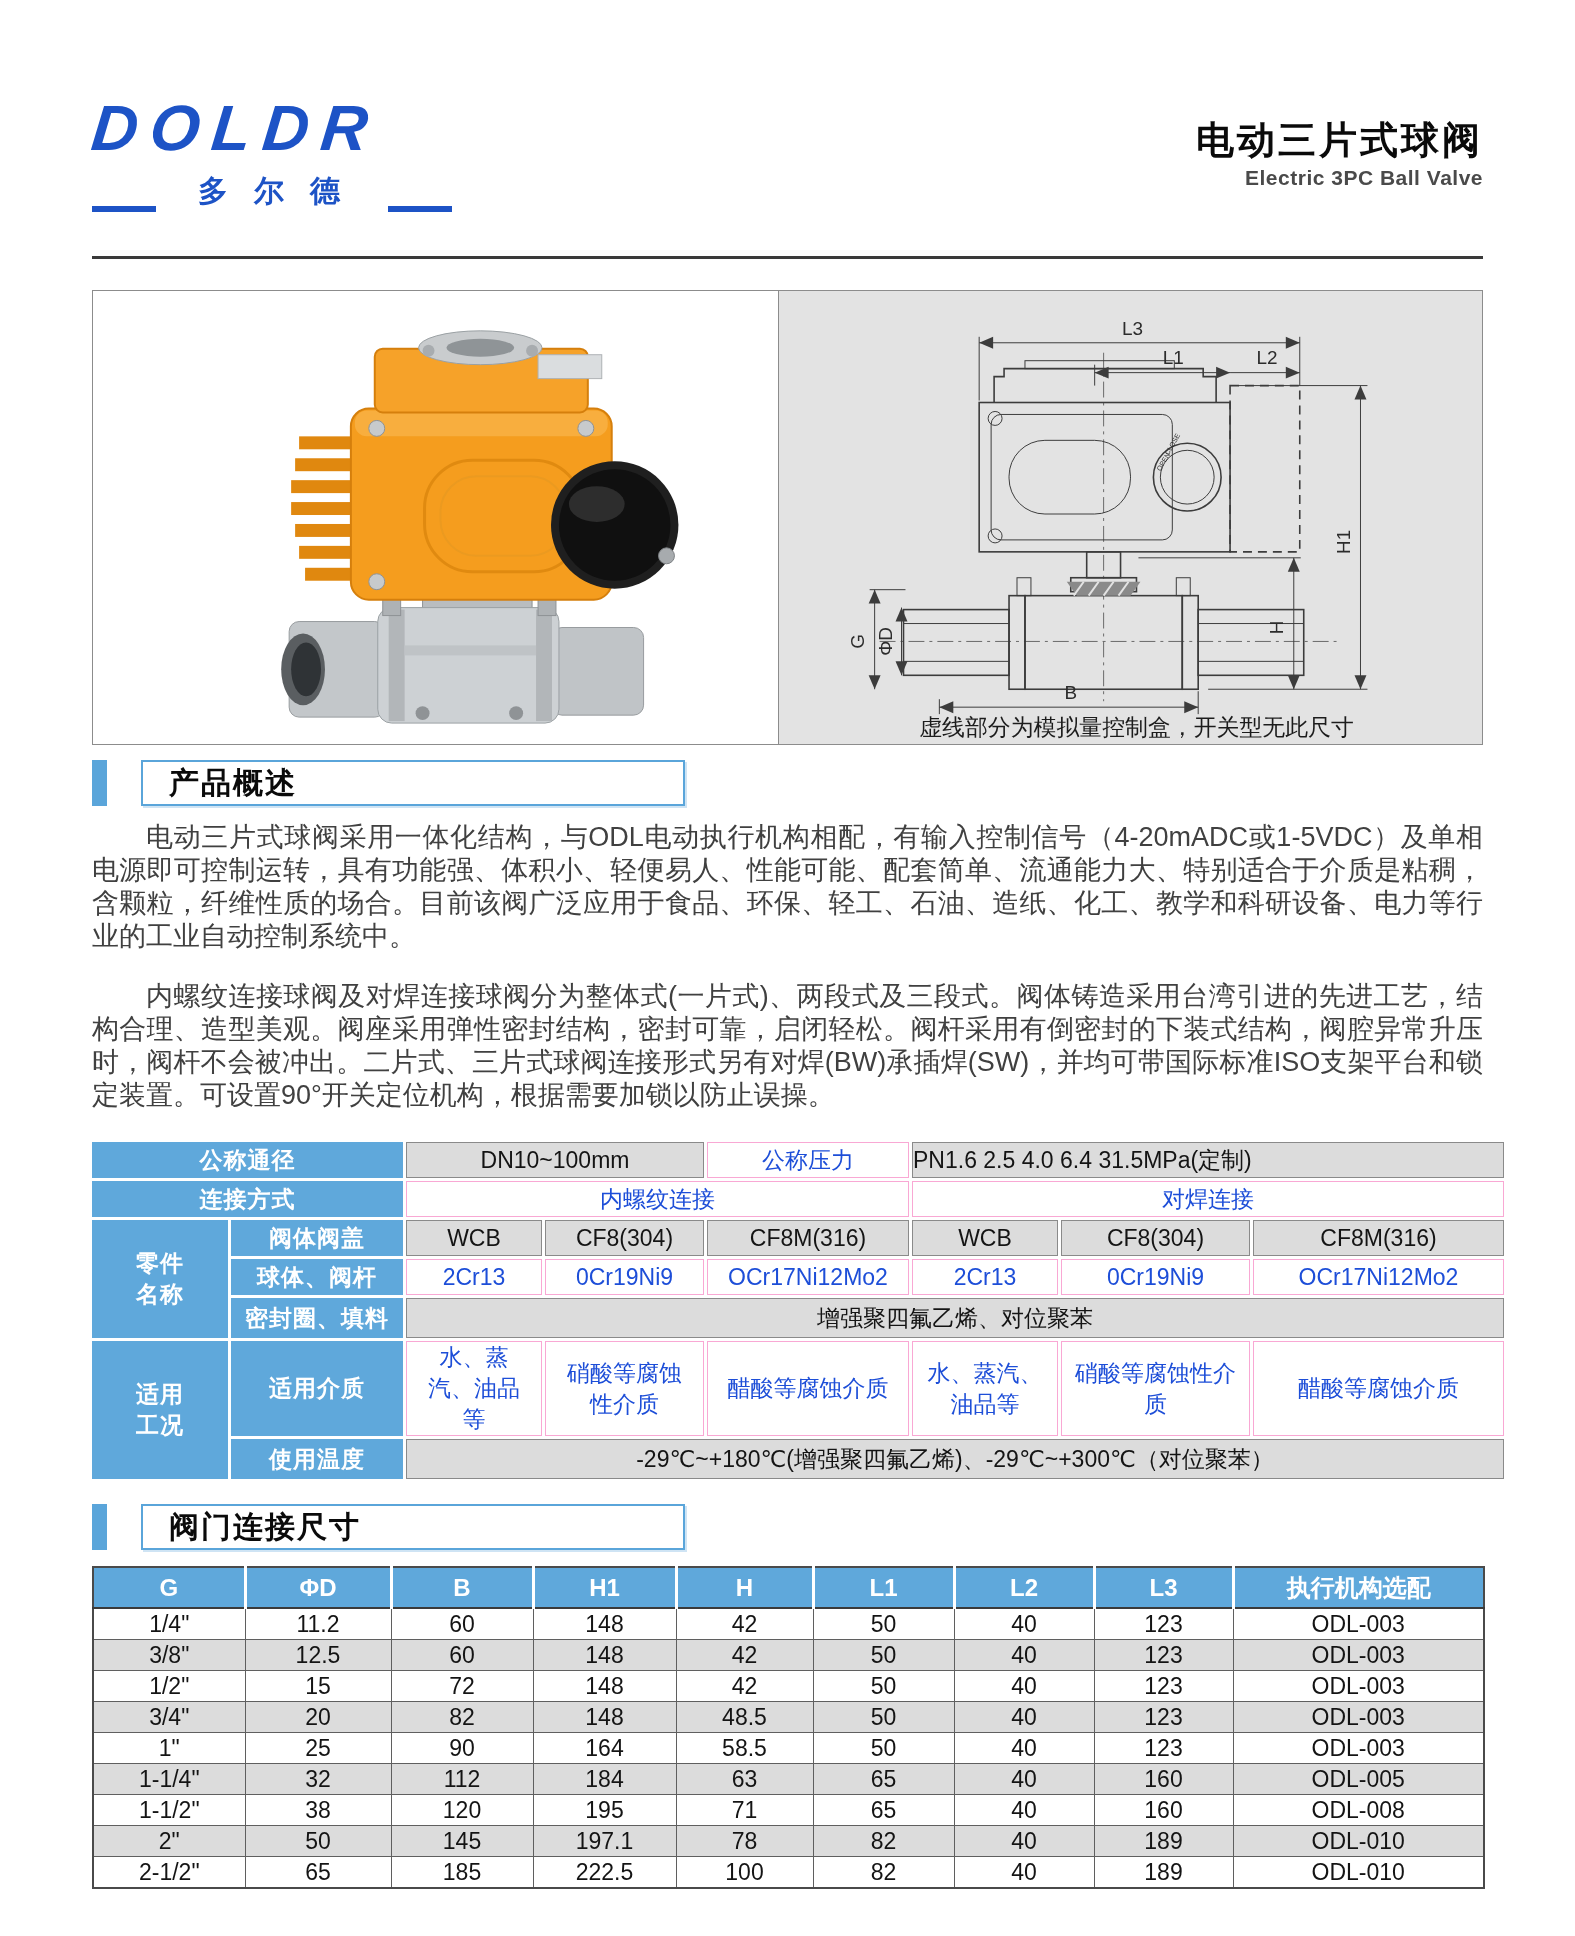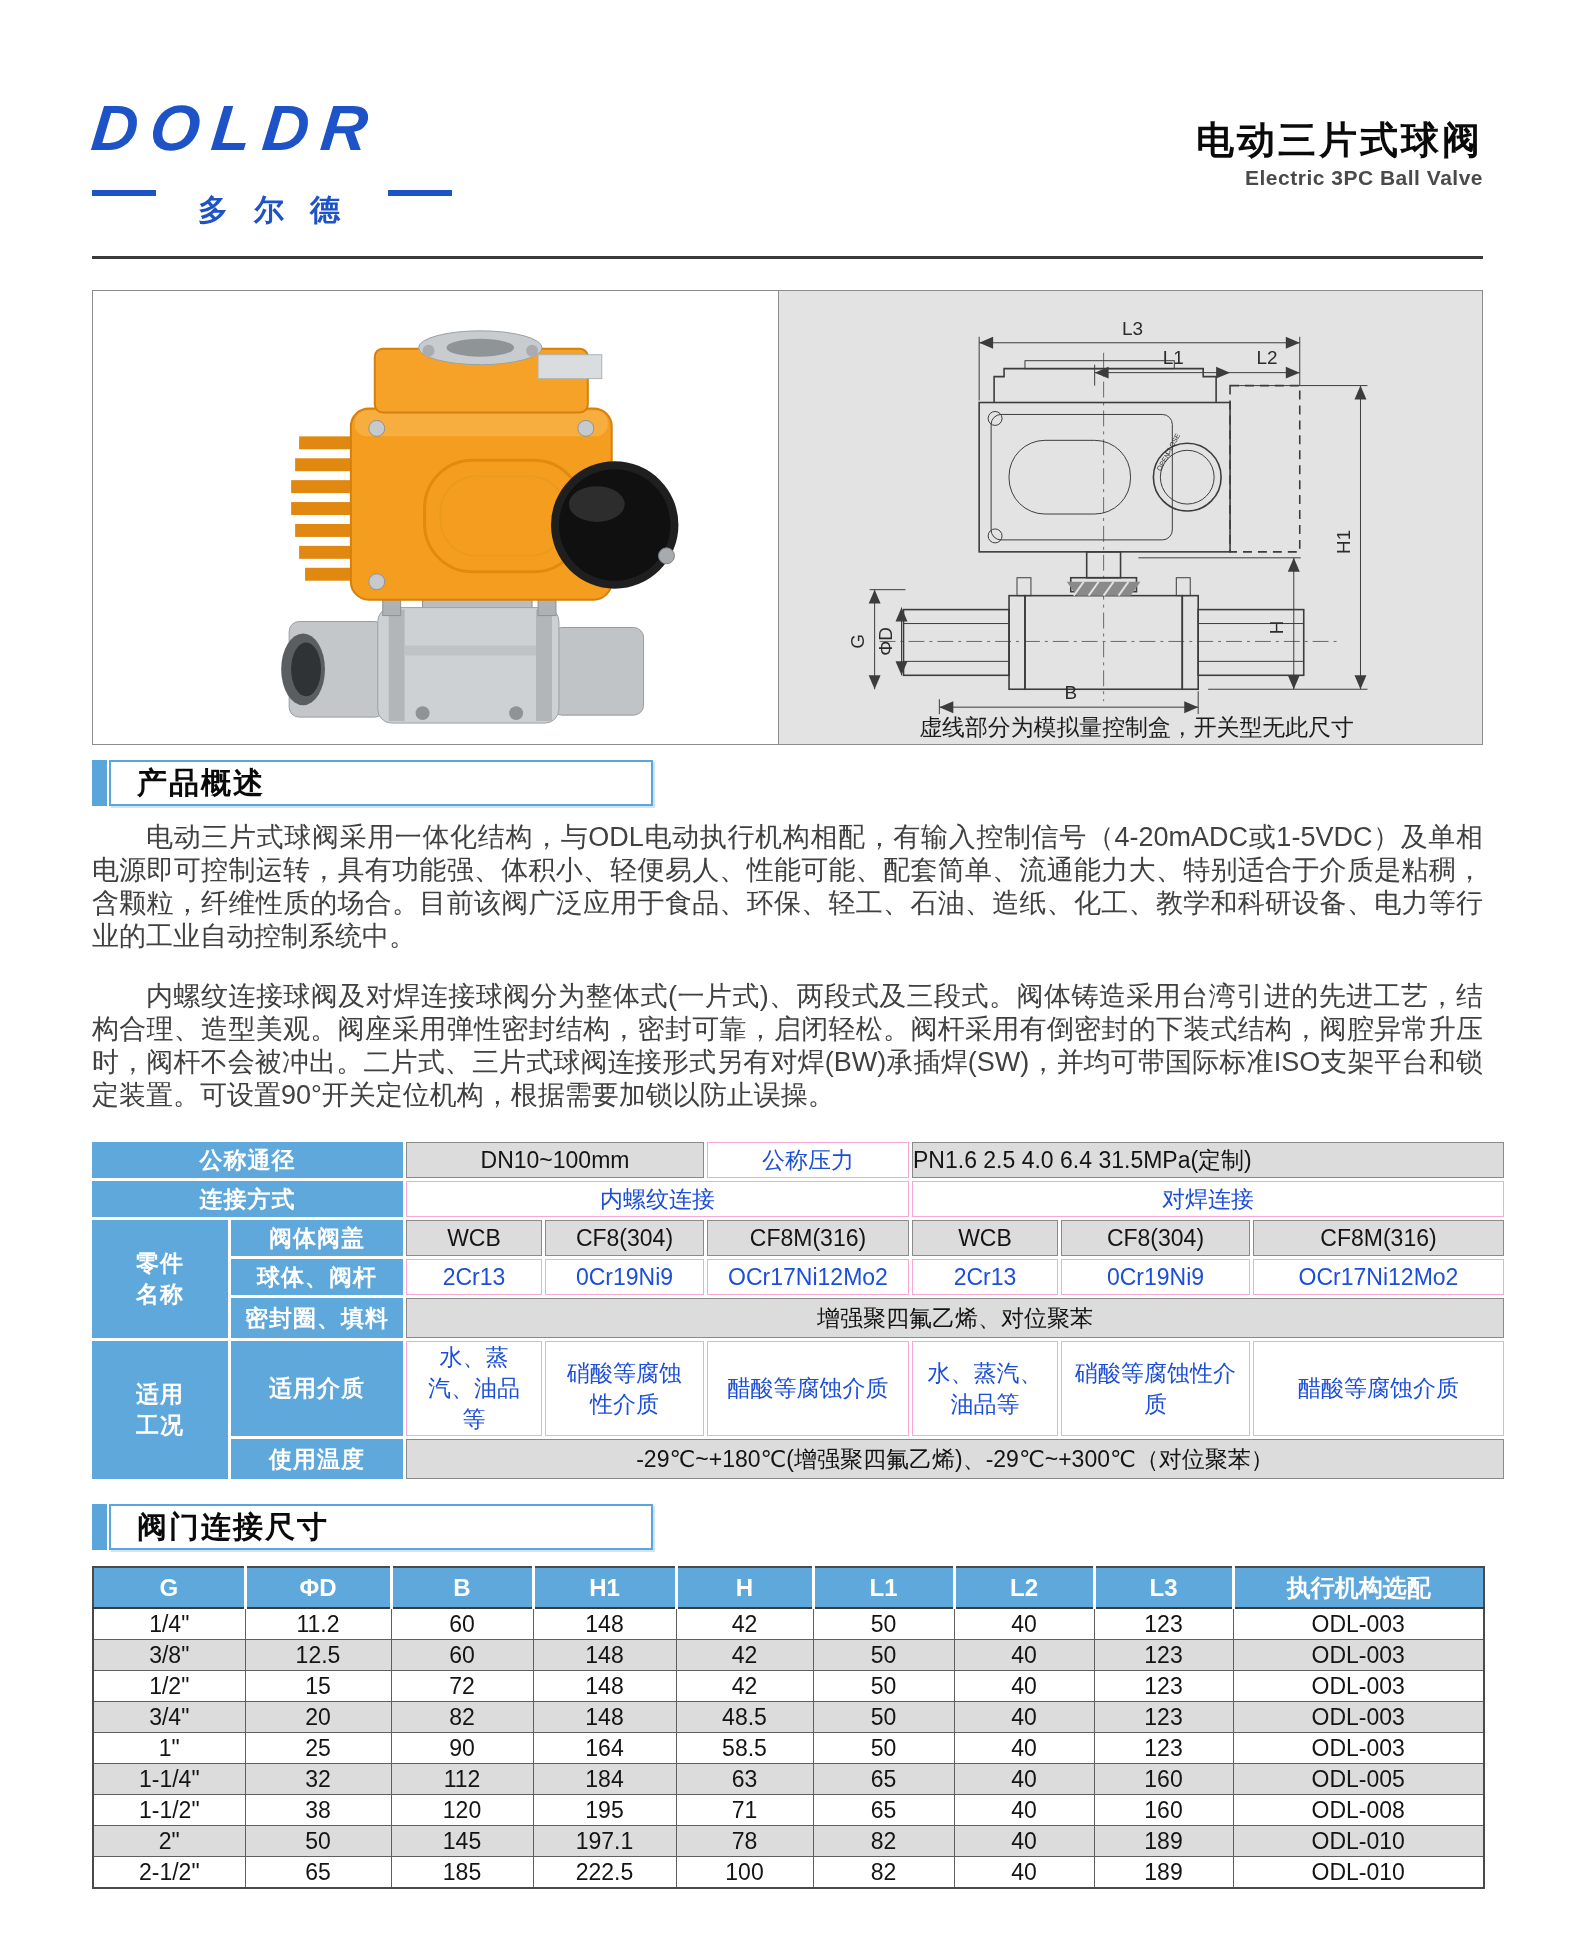--- a/index.html
+++ b/index.html
@@ -10,35 +10,35 @@
   }
   .page{width:1391px;margin:0 92px;position:relative;}
 
   
   .hdr{position:relative;height:164px;padding-top:92px;border-bottom:3px solid #3a3a3a;}
   .logo{position:absolute;left:0;top:96px;width:420px;}
   .logo-main{
     font-size:64px;font-weight:bold;font-style:italic;letter-spacing:12px;
     color:var(--brand-blue);transform:skewX(-6deg);line-height:64px;white-space:nowrap;
   }
-  .logo-sub{display:flex;align-items:flex-start;margin-top:30px;width:360px;}
+  .logo-sub{display:flex;align-items:flex-end;margin-top:11px;width:360px;}
   .logo-dash{flex:0 0 64px;height:6px;background:var(--brand-blue);}
   .logo-cn{flex:1;text-align:center;font-size:30px;letter-spacing:26px;color:var(--brand-blue);font-weight:bold;padding-left:20px;}
   .titleblock{position:absolute;right:0;top:118px;text-align:right;}
   .title-cn{font-size:38px;font-weight:bold;letter-spacing:3px;color:#0a0a0a;line-height:44px;}
   .title-en{font-size:21px;font-weight:bold;color:#4a4a4a;margin-top:4px;letter-spacing:0.5px;}
 
   
   .imgrow{display:flex;margin-top:31px;height:455px;border:1px solid #8c8c8c;box-sizing:border-box;}
   .photo-box{width:686px;height:100%;background:#fff;border-right:1px solid #8c8c8c;box-sizing:border-box;position:relative;}
   .draw-box{flex:1;height:100%;background:var(--drawing-bg);position:relative;}
   .photo-box svg,.draw-box svg{display:block;width:100%;height:100%;}
 
   
-  .sec{display:flex;margin-top:15px;height:46px;}
+  .sec{display:flex;margin-top:15px;height:46px;gap:32px;}
   .sec .bar{width:15px;background:var(--section-blue);}
   .sec .box{
     flex:0 0 540px;border:2px solid var(--section-blue);margin-left:2px;background:#fff;
     display:flex;align-items:center;box-shadow:2px 2px 0 #cfe4f4;
   }
   .sec .box span{font-size:30px;font-weight:bold;color:#0a0a0a;padding-left:26px;letter-spacing:2px;}
 
   
   .para{margin-top:15px;font-size:27px;line-height:33px;color:#404040;text-align:justify;text-indent:2em;}
 

